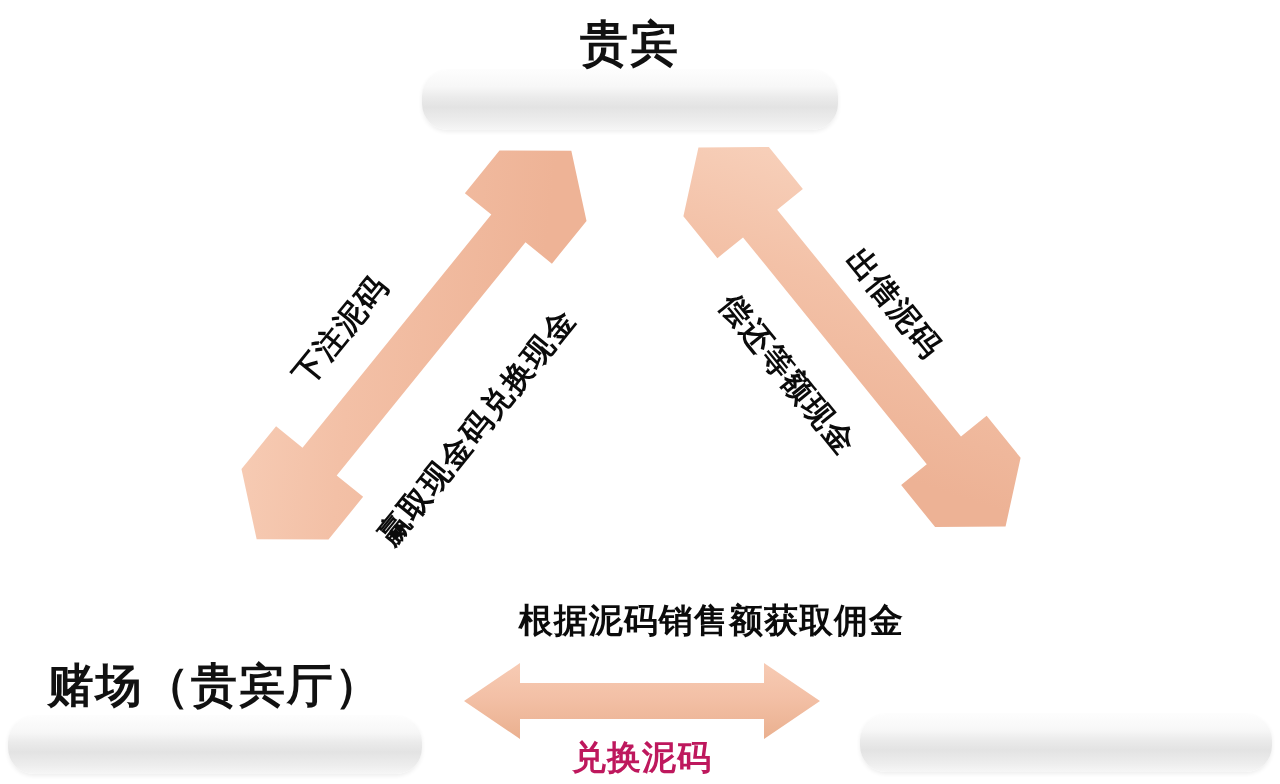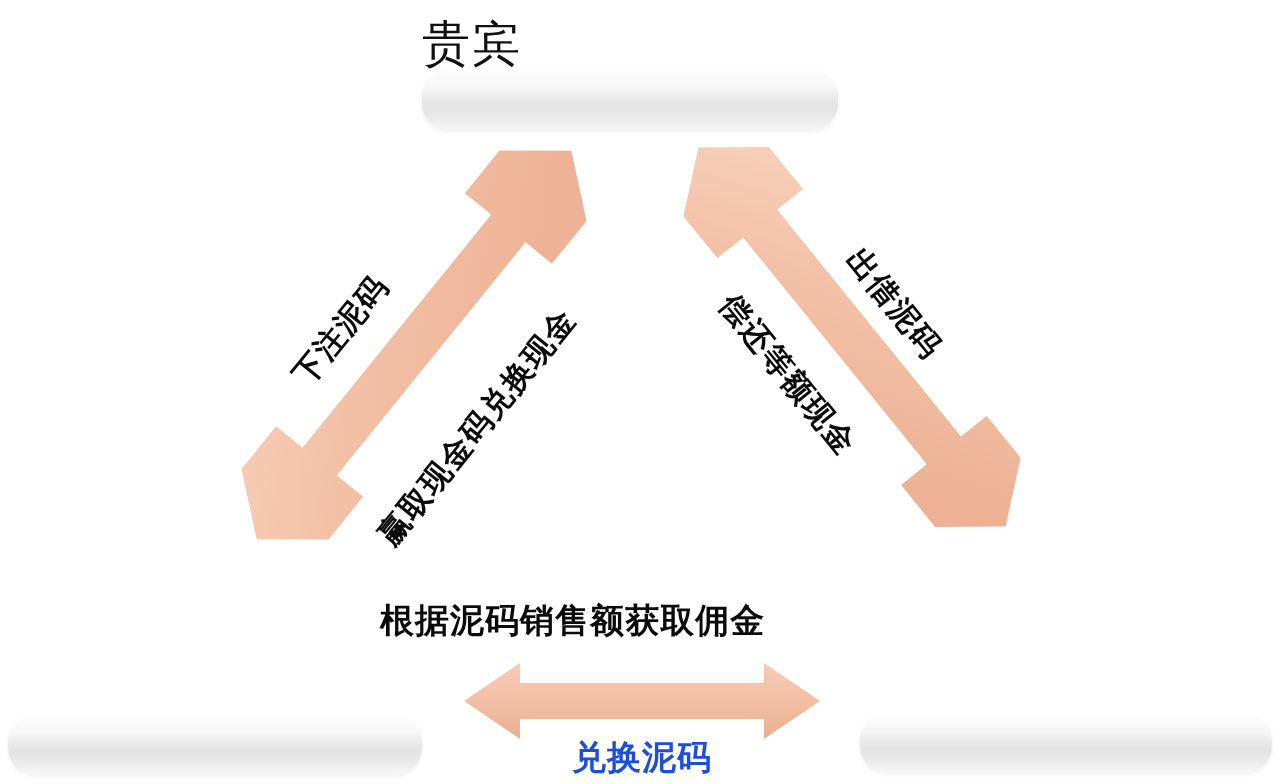--- a/index.html
+++ b/index.html
@@ -28,24 +28,24 @@
                 #f7f7f7 28%,
                 #ebebeb 45%,
                 #e3e3e3 62%,
                 #ededed 85%,
                 #f6f6f6 100%);
     box-shadow: 0 2px 4px rgba(0,0,0,0.07);
   }
   .node-label {
     position: absolute;
     color: #111111;
-    font-weight: 400;
+    font-weight: 700;
     white-space: nowrap;
     letter-spacing: 0.04em;
-    text-align: left;
+    text-align: center;
   }
 
   #node-top-plate   { left: 422px; top: 70px;  width: 416px; height: 60px; }
   #node-top-label   { left: 422px; top: 12px;  width: 416px; font-size: 48px; }
 
   #node-left-plate  { left: 8px;   top: 716px; width: 414px; height: 58px; }
   #node-left-label  { left: 8px;   top: 655px; width: 414px; font-size: 46px; }
 
   #node-right-plate { left: 860px; top: 714px; width: 412px; height: 58px; }
   #node-right-label { left: 860px; top: 658px; width: 412px; font-size: 40px;
@@ -93,35 +93,35 @@
     left: 726px; top: 278px;
     font-size: 31px;
     transform: rotate(51deg);
   }
 
   
   #label-yongjin {
     position: absolute;
     left: 380px; top: 598px;
     width: 524px;
-    text-align: left;
+    text-align: right;
     font-size: 34px;
     font-weight: 700;
     color: #0b0b0b;
     letter-spacing: 0.03em;
     white-space: nowrap;
   }
   #label-duihuan {
     position: absolute;
     left: 440px; top: 735px;
     width: 404px;
     text-align: center;
     font-size: 34px;
     font-weight: 700;
-    color: #1d4ed8;
+    color: #be185d;
     letter-spacing: 0.03em;
     white-space: nowrap;
   }
 </style>
 </head>
 <body>
 
 <div id="stage">
 
   <svg class="arrow-svg" viewBox="0 0 1280 784">
@@ -156,20 +156,21 @@
     <g transform="translate(642,701)">
       <polygon fill="url(#gradBottomArrow)" stroke="none" points="-122,-18 -122,-38 -178,0 -122,38 -122,18
                  122,18 122,38 178,0 122,-38 122,-18 -122,-18"></polygon>
     </g>
   </svg>
 
   <div id="node-top-plate" class="node-plate"></div>
   <div id="node-top-label" class="node-label">贵宾</div>
 
   <div id="node-left-plate" class="node-plate"></div>
+  <div id="node-left-label" class="node-label">赌场（贵宾厅）</div>
 
   <div id="node-right-plate" class="node-plate"></div>
 
   <div id="label-xiazhu" class="edge-label">下注泥码</div>
 
   <div id="label-yingqu" class="edge-label">赢取现金码兑换现金</div>
 
   <div id="label-chujie" class="edge-label">出借泥码</div>
 
   <div id="label-changhuan" class="edge-label">偿还等额现金</div>

